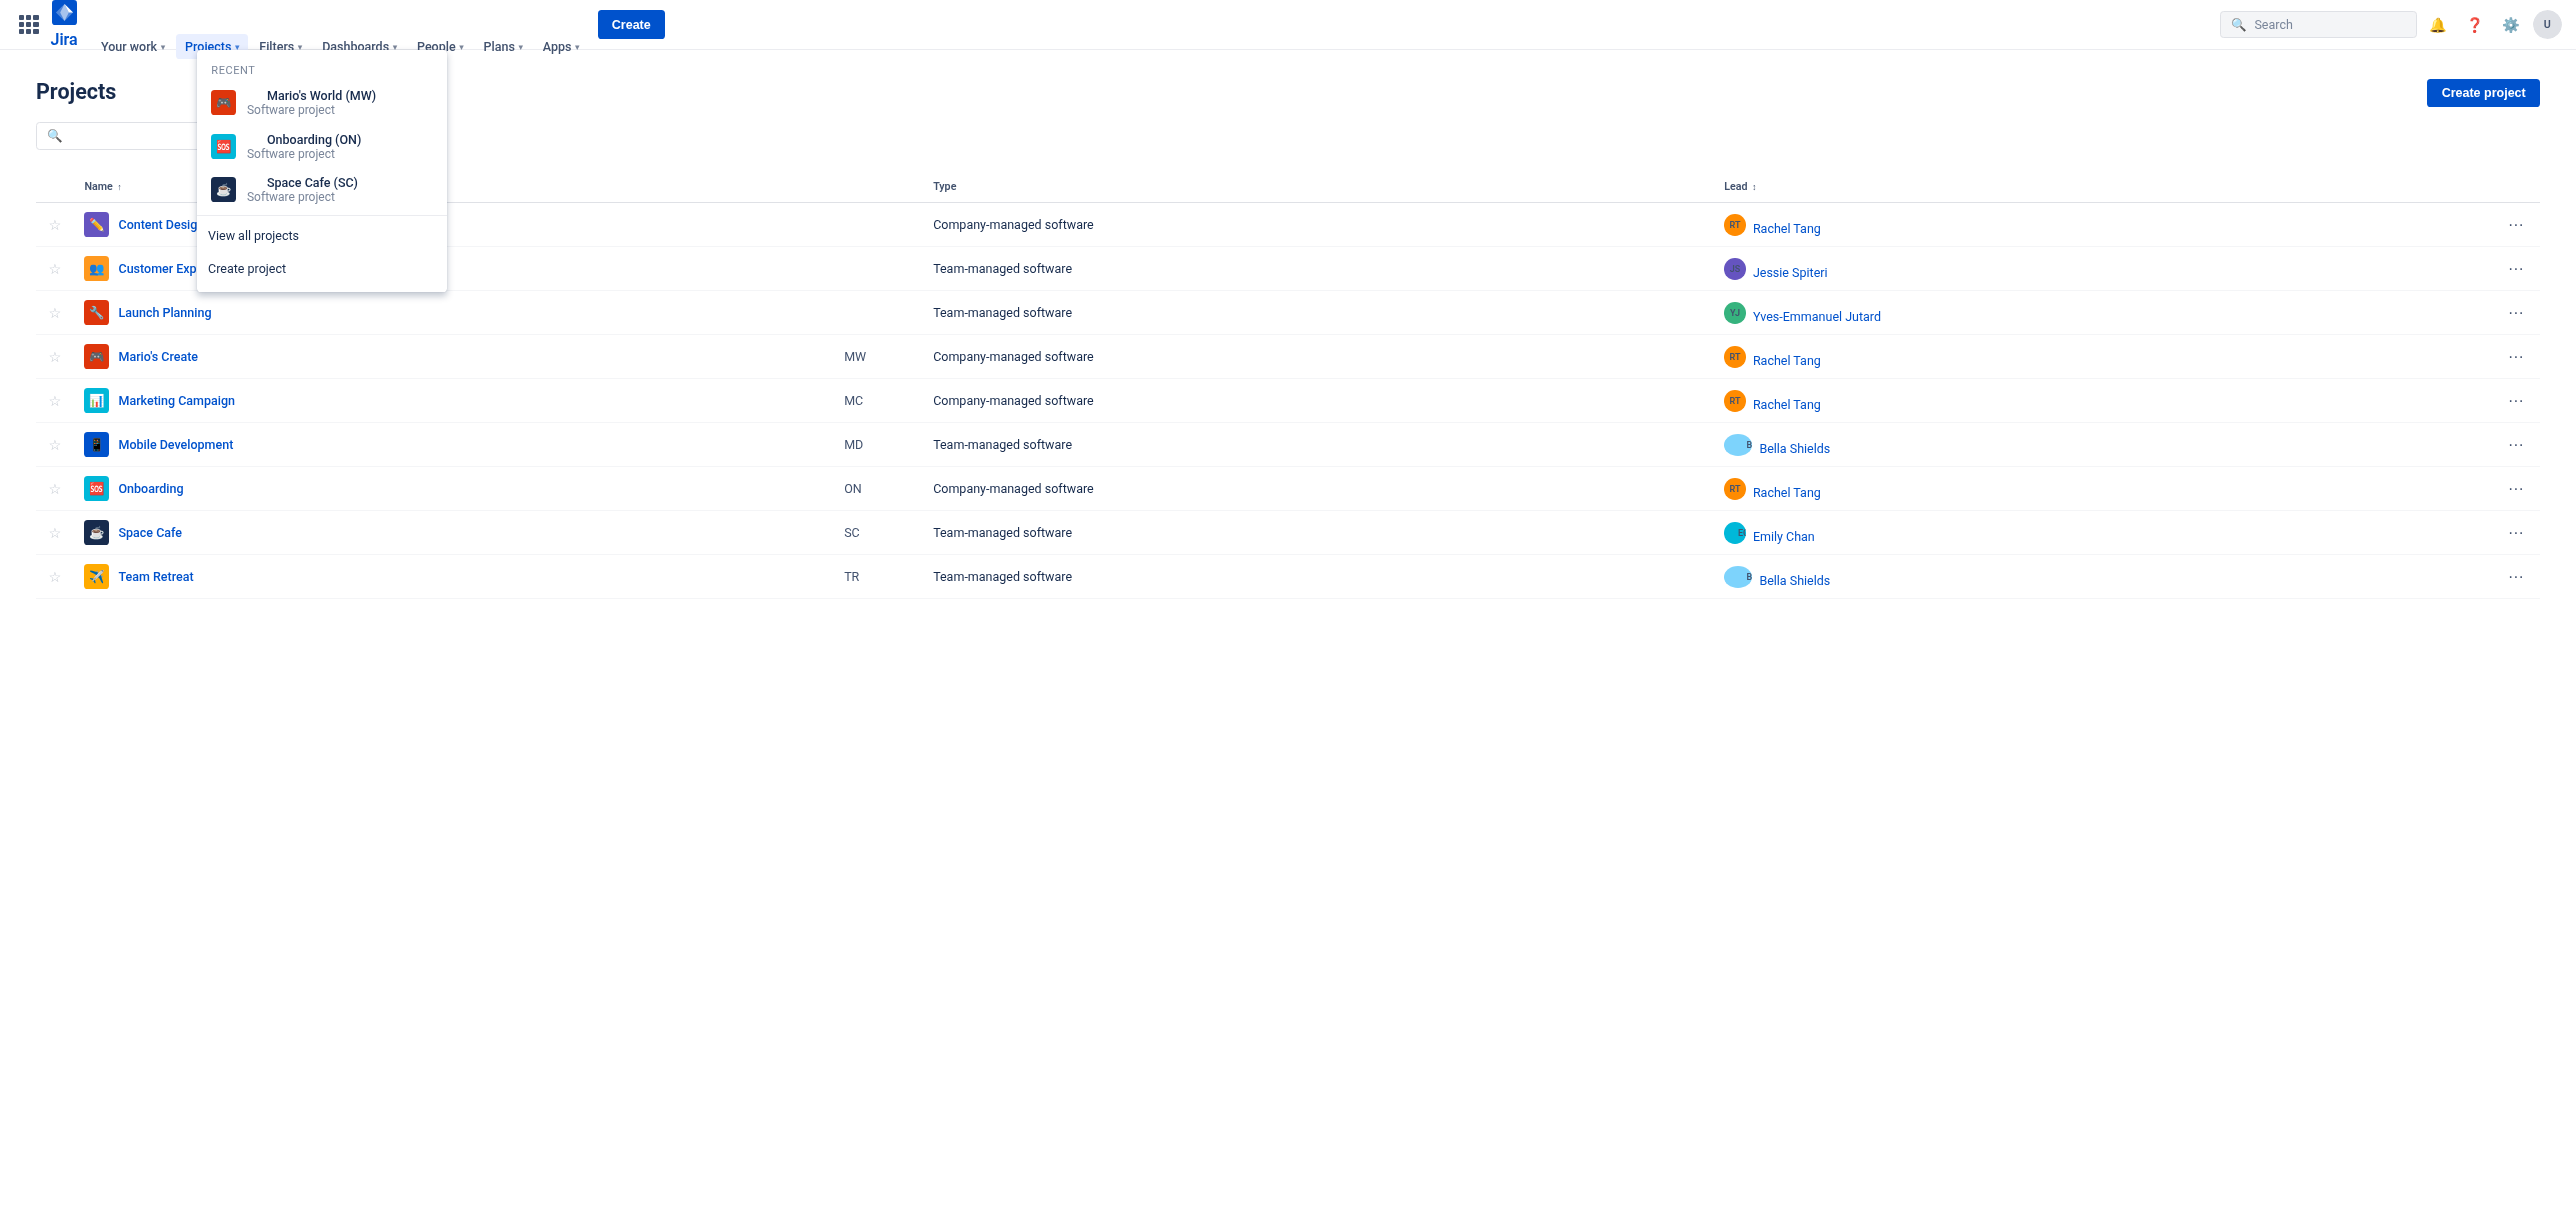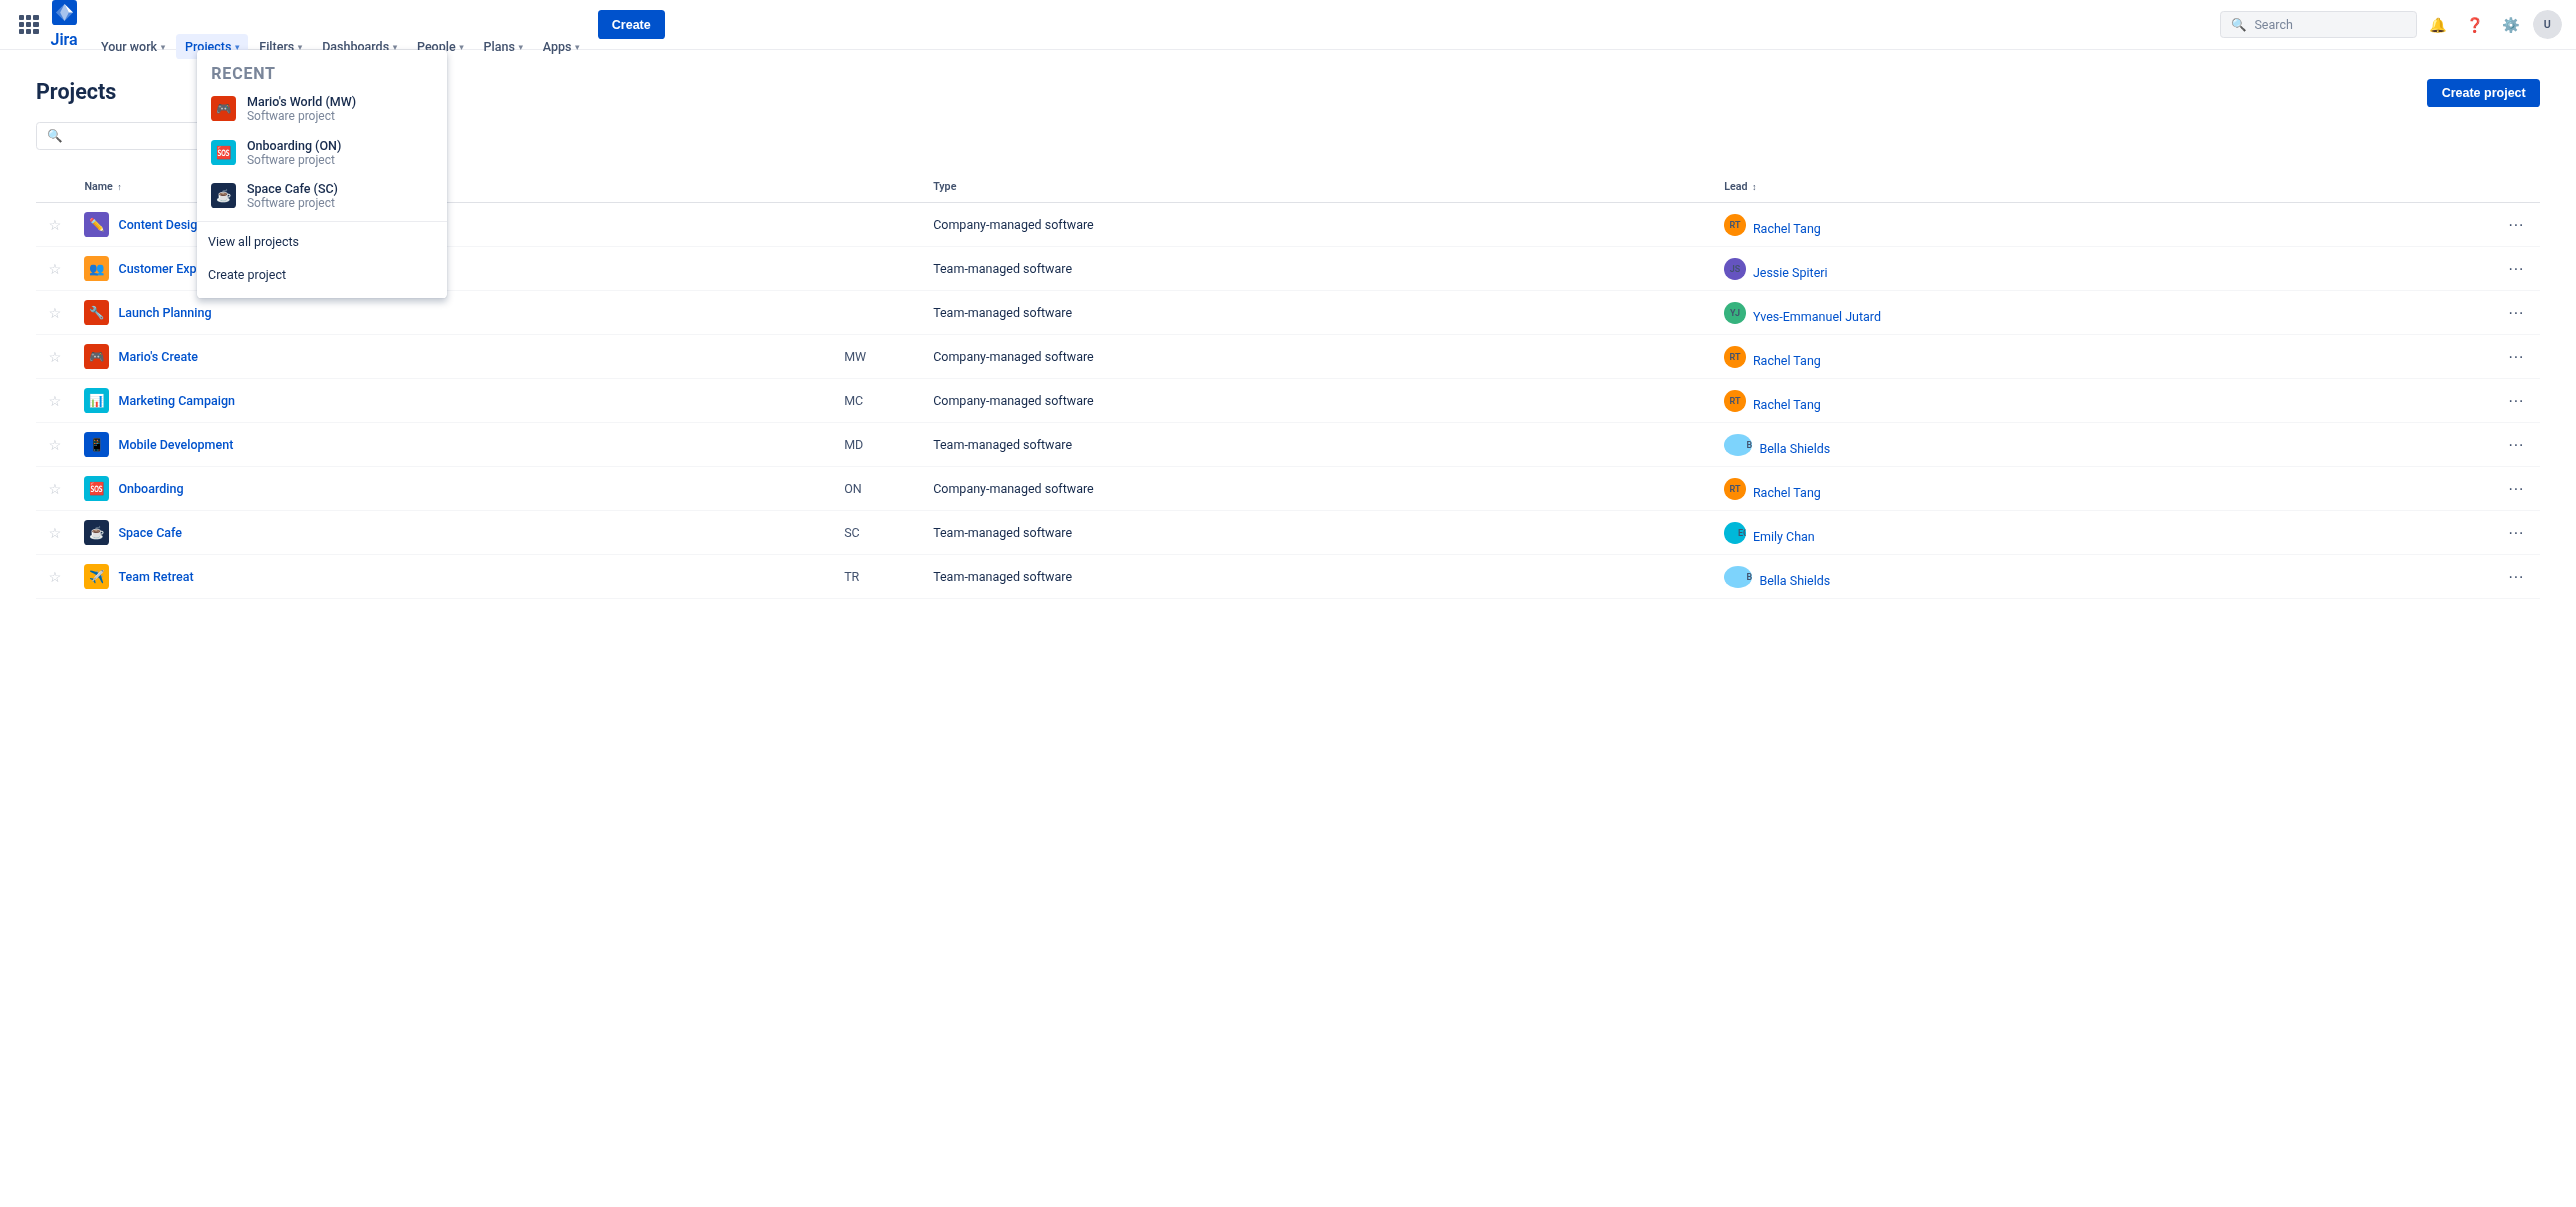--- a/index.html
+++ b/index.html
@@ -83,30 +83,30 @@
     .col-lead { min-width: 179px; }
     .col-more { width: 43px; }
     .sort-indicator { font-size: 9px; margin-left: 1.8px; }
     .projects-dropdown {
       position: absolute; top: 50px; left: 197px;
       background: #fff; border-radius: 3.6px;
       box-shadow: 0 3.6px 7.2px rgba(9,30,66,0.25), 0 0 0.9px rgba(9,30,66,0.31);
       min-width: 250px; z-index: 200; padding: 7.2px 0;
     }
     .dropdown-section-label {
-      padding: 7.2px 14.3px 3.6px; font-size: 16px; font-weight: 700; color: #7a869a;
+      padding: 7.2px 14.3px 3.6px; font-size: 11px; font-weight: 400; color: #7a869a;
       text-transform: uppercase; letter-spacing: 0.05em;
     }
     .dropdown-item {
       display: flex; align-items: center; gap: 10.7px; padding: 7.2px 14.3px;
       cursor: pointer; text-decoration: none; color: #172b4d;
     }
     .dropdown-item-icon { width: 25px; height: 25px; border-radius: 3.6px; display: flex; align-items: center; justify-content: center; font-size: 12.5px; flex-shrink: 0; }
     .dropdown-item-info { display: flex; flex-direction: column; }
-    .dropdown-item-name { font-size: 12.5px; font-weight: 500; color: #172b4d; }
+    .dropdown-item-name { font-size: 12.5px; font-weight: 500; color: #172b4d; margin-left: 20px; }
     .dropdown-item-sub { font-size: 12px; color: #7a869a; }
     .dropdown-divider { border: none; border-top: 0.9px solid #ebecf0; margin: 3.6px 0; }
     .dropdown-action {
       display: block; padding: 9px 11px; font-size: 12.5px; color: #172b4d;
       cursor: pointer; text-decoration: none;
     }
 
     
     .icon-purple { background: #6554c0; }
     .icon-red { background: #de350b; }

